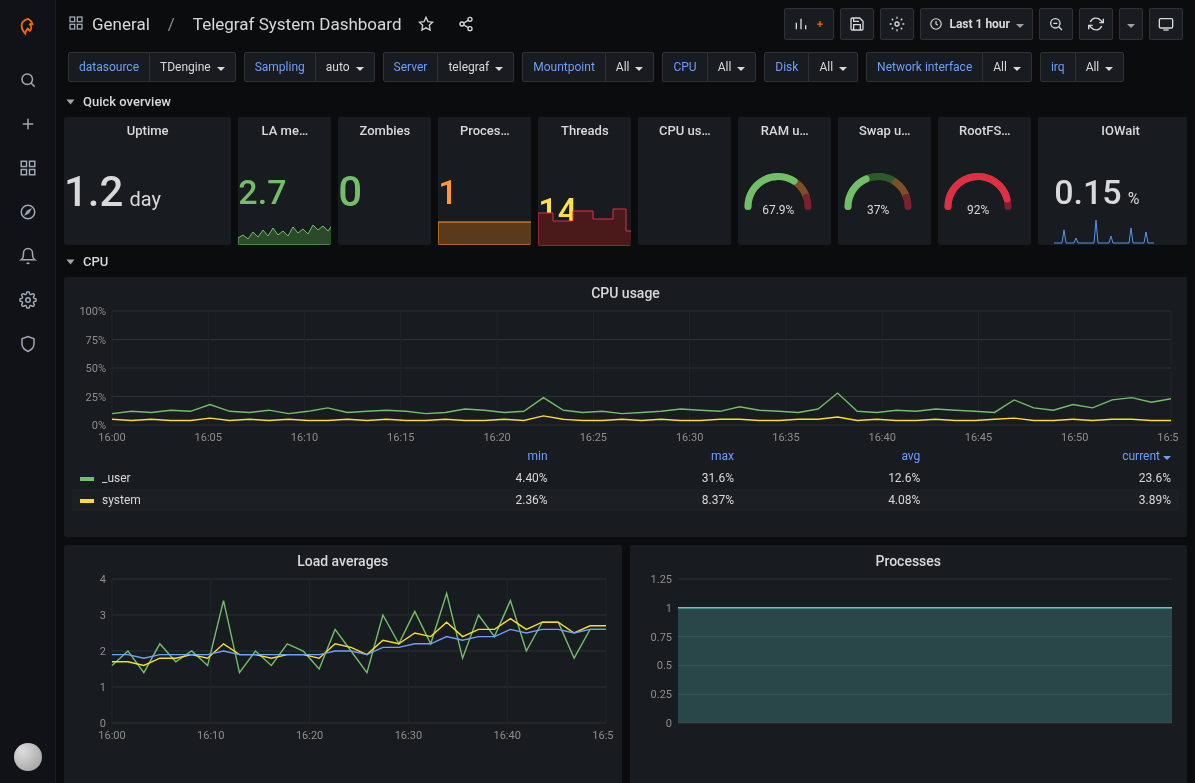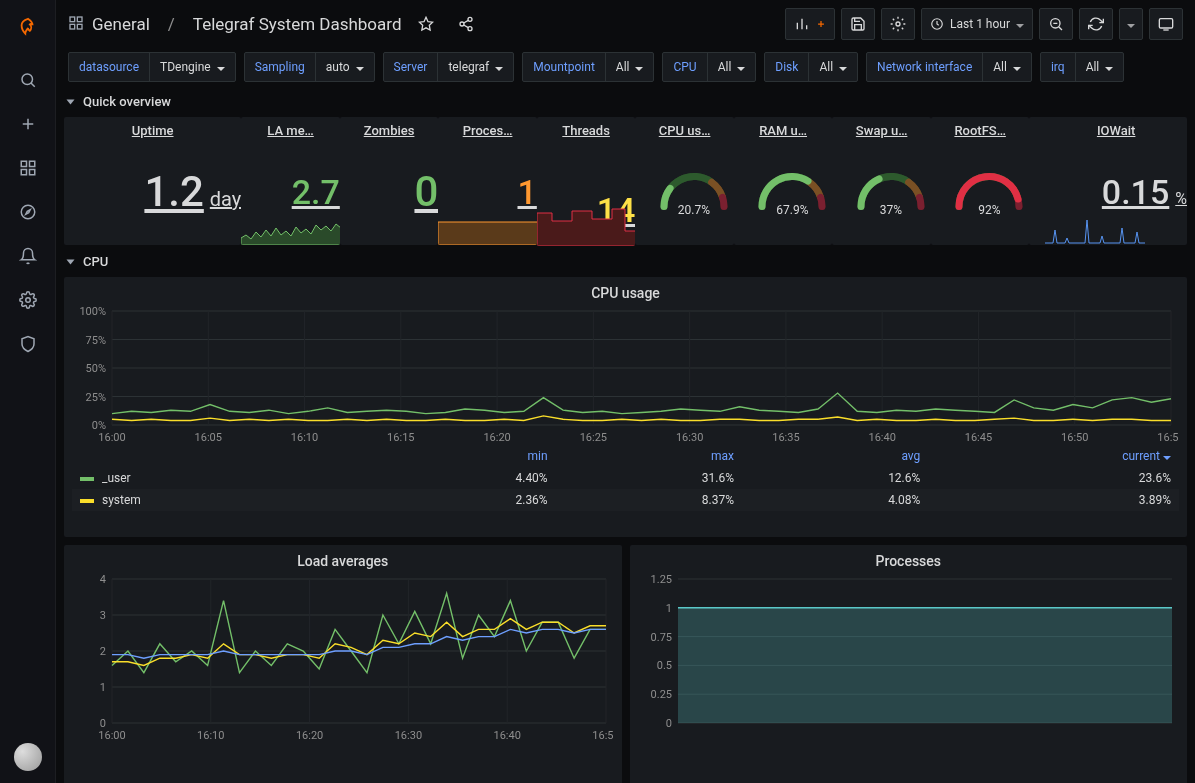--- a/index.html
+++ b/index.html
@@ -71,21 +71,21 @@
     height: 48px;
     padding: 0 12px;
     gap: 8px;
   }
   .breadcrumb {
     display:flex; align-items:center; gap: 18px;
     font-size: 17px;
     color: var(--text-0);
   }
   .breadcrumb .sep { color: var(--text-dim); }
-  .topbar-right { margin-left:auto; display:flex; gap:6px; }
+  .topbar-right { margin-left:auto; display:flex; gap:6px; font-weight:bold;}
   .icon-btn {
     height: 32px; min-width: 32px;
     border: 1px solid var(--border);
     background: var(--bg-2);
     border-radius: 2px;
     display:flex; align-items:center; justify-content:center;
     padding: 0 8px;
     color: var(--text-0);
     cursor:pointer;
     font-size:12px;
@@ -145,42 +145,41 @@
     border-left:5px solid currentColor;
     transform: rotate(90deg);
     margin-right:4px;
     color: var(--text-1);
   }
 
   
   .panel-grid {
     display:grid;
     grid-template-columns: repeat(12, 1fr);
-    gap: 0;
+    gap: 7px;
     padding: 4px 8px;
-    text-decoration: underline;
   }
   .panel {
     background: var(--bg-2);
     border-radius:2px;
     overflow:hidden;
     display:flex; flex-direction:column;
     min-width:0;
   }
   .panel .p-title {
     text-align:center;
     padding: 6px 4px 0;
     font-size:13px;
     color: var(--text-0);
     white-space:nowrap;
     overflow:hidden;
     text-overflow:ellipsis;
     font-weight:500;
   }
-  .panel .p-body { flex:1; display:flex; align-items:center; justify-content:flex-end; position:relative; }
+  .panel .p-body { flex:1; display:flex; align-items:center; justify-content:flex-start; position:relative; }
 
   .bigstat { display:flex; align-items:baseline; gap:6px; }
   .bigstat .val { font-size:42px; font-weight:500; }
   .bigstat .unit { font-size:20px; color: inherit; }
   .bigstat.medium .val { font-size:34px; }
 
   .spark-area { position:absolute; left:0; right:0; bottom:0; height:35px; }
 
   
   .gauge-wrap { position:relative; width:80px; height:55px; }
@@ -447,31 +446,20 @@
               <span class="val">14</span>
             </div>
         <svg class="spark-area" style="height:45px;" viewBox="0 0 100 45" preserveAspectRatio="none">
           <path d="M0 12 L15 12 L15 20 L35 20 L35 10 L55 10 L55 18 L75 18 L75 8 L88 8 L88 30 L100 30 L100 45 L0 45 Z" fill="#4a1a1a" stroke="#e02f44" stroke-width="1"></path>
         </svg>
       </div>
     </div>
 
     <div class="panel" style="height:128px;">
       <div class="p-title">CPU us…</div>
-      <div class="p-body">
-            <div class="gauge-wrap" id="g-cpu"><svg width="80" height="55" viewBox="0 0 80 50">
-                <path d="M 10 39.99999999999999 A 30 30 0 0 1 57.633557568774194 15.729490168751575" stroke="#2a4a2a" stroke-width="7" fill="none" stroke-linecap="round"></path>
-                <path d="M 57.633557568774194 15.729490168751575 A 30 30 0 0 1 68.53169548885461 30.72949016875158" stroke="#5a3a1a" stroke-width="7" fill="none" stroke-linecap="round"></path>
-                <path d="M 68.53169548885461 30.72949016875158 A 30 30 0 0 1 70 40" stroke="#4a1a1a" stroke-width="7" fill="none" stroke-linecap="round"></path>
-                <path d="M 10 39.99999999999999 A 30 30 0 0 1 57.633557568774194 15.729490168751575" stroke="#2d5a2d" stroke-width="7" fill="none" stroke-linecap="round"></path>
-                <path d="M 57.633557568774194 15.729490168751575 A 30 30 0 0 1 68.53169548885461 30.72949016875158" stroke="#7a5024" stroke-width="7" fill="none" stroke-linecap="round"></path>
-                <path d="M 68.53169548885461 30.72949016875158 A 30 30 0 0 1 70 40" stroke="#7a2030" stroke-width="7" fill="none" stroke-linecap="round"></path>
-                <path d="M 10 39.99999999999999 A 30 30 0 0 1 16.123109599569517 21.837012778569967" stroke="#73bf69" stroke-width="7" fill="none" stroke-linecap="round"></path>
-              </svg><div class="gauge-label">20.7%</div></div>
-          </div>
     </div>
     <div class="panel" style="height:128px;">
       <div class="p-title">RAM u…</div>
       <div class="p-body">
             <div class="gauge-wrap" id="g-ram"><svg width="80" height="55" viewBox="0 0 80 50">
                 <path d="M 10 39.99999999999999 A 30 30 0 0 1 57.633557568774194 15.729490168751575" stroke="#2a4a2a" stroke-width="7" fill="none" stroke-linecap="round"></path>
                 <path d="M 57.633557568774194 15.729490168751575 A 30 30 0 0 1 68.53169548885461 30.72949016875158" stroke="#5a3a1a" stroke-width="7" fill="none" stroke-linecap="round"></path>
                 <path d="M 68.53169548885461 30.72949016875158 A 30 30 0 0 1 70 40" stroke="#4a1a1a" stroke-width="7" fill="none" stroke-linecap="round"></path>
                 <path d="M 10 39.99999999999999 A 30 30 0 0 1 57.633557568774194 15.729490168751575" stroke="#2d5a2d" stroke-width="7" fill="none" stroke-linecap="round"></path>
                 <path d="M 57.633557568774194 15.729490168751575 A 30 30 0 0 1 68.53169548885461 30.72949016875158" stroke="#7a5024" stroke-width="7" fill="none" stroke-linecap="round"></path>

